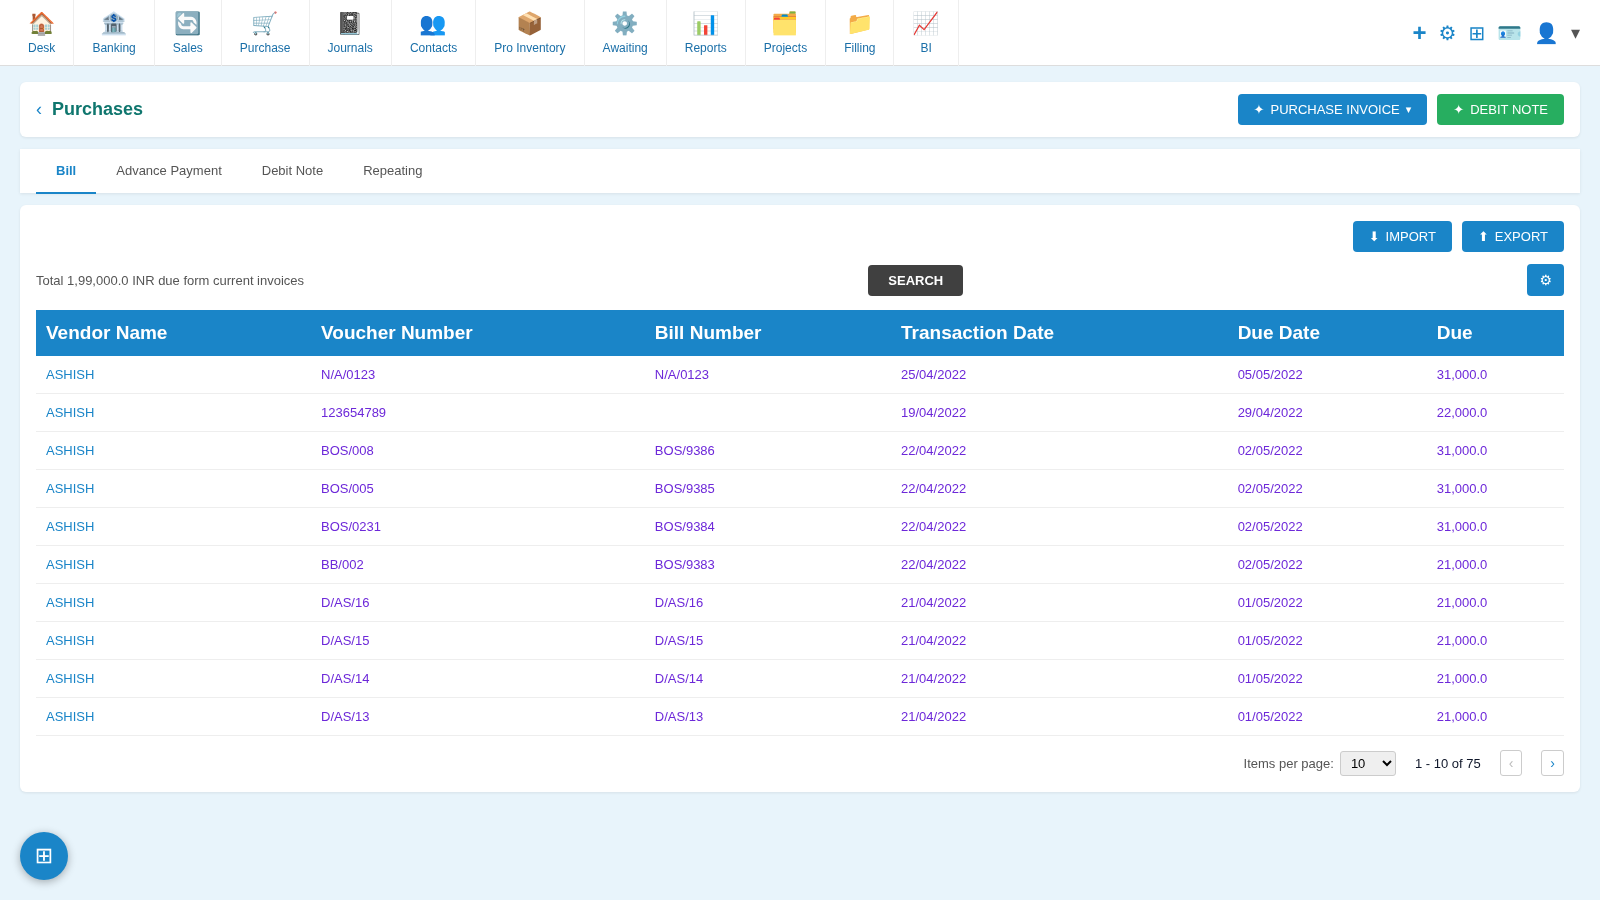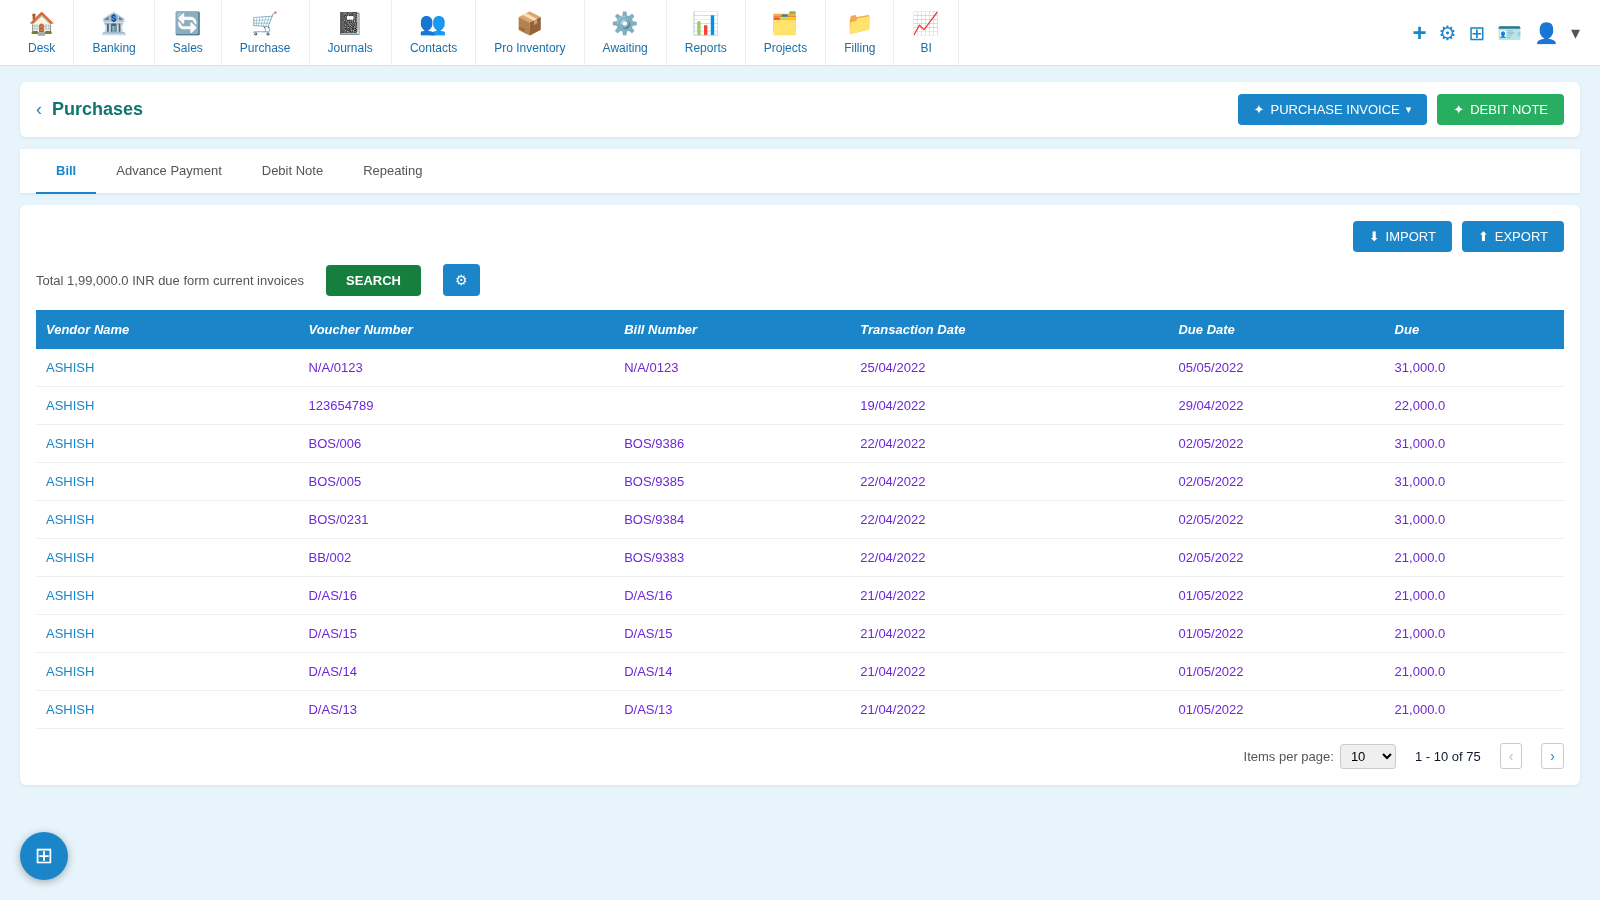--- a/index.html
+++ b/index.html
@@ -94,36 +94,36 @@
     
     .status-tabs { display: flex; align-items: center; gap: 0; margin-bottom: 12px; border-bottom: 1px solid #eee; }
     .status-tab {
       padding: 10px 20px; cursor: pointer; color: #555; font-size: 13px;
       border-bottom: 2px solid transparent; margin-bottom: -1px;
     }
     .status-tab.active { color: #1a85c8; border-bottom: 2px solid #1a85c8; font-weight: 600; }
 
     
     .search-row {
-      display: flex; justify-content: flex-start; align-items: center; gap: 22px; margin-bottom: 14px;
+      display: flex; justify-content: space-between; align-items: center; gap: 22px; margin-bottom: 14px;
     }
     .total-info { color: #555; font-size: 13px; }
     .btn-search {
-      background: #15803d; color: #fff; border: none; border-radius: 4px;
+      background: #404040; color: #fff; border: none; border-radius: 4px;
       padding: 8px 20px; cursor: pointer; font-size: 13px; font-weight: 600;
     }
     .btn-settings {
       background: #1a85c8; color: #fff; border: none; border-radius: 4px;
       padding: 8px 12px; cursor: pointer; font-size: 14px;
     }
 
     
     table { width: 100%; border-collapse: collapse; }
     thead tr { background: #1a85c8; color: #fff; }
-    thead th { padding: 12px 10px; text-align: left; font-size: 13px; font-weight: 600; font-style: italic; }
+    thead th { padding: 12px 10px; text-align: left; font-size: 19px; font-weight: 600; }
     tbody tr { border-bottom: 1px solid #eee; }
     tbody td { padding: 11px 10px; font-size: 13px; color: #6d28d9; }
     tbody td:first-child { color: #1a85c8; cursor: pointer; }
 
     
     .pagination-row {
       display: flex; justify-content: flex-end; align-items: center; gap: 19px;
       margin-top: 14px; font-size: 13px; color: #555;
     }
     .items-per-page { display: flex; align-items: center; gap: 6px; }
@@ -290,21 +290,21 @@
           <tr>
       <td>ASHISH</td>
       <td>123654789</td>
       <td></td>
       <td>19/04/2022</td>
       <td>29/04/2022</td>
       <td>22,000.0</td>
     </tr>
           <tr>
       <td>ASHISH</td>
-      <td>BOS/006</td>
+      <td>BOS/008</td>
       <td>BOS/9386</td>
       <td>22/04/2022</td>
       <td>02/05/2022</td>
       <td>31,000.0</td>
     </tr>
           <tr>
       <td>ASHISH</td>
       <td>BOS/005</td>
       <td>BOS/9385</td>
       <td>22/04/2022</td>

